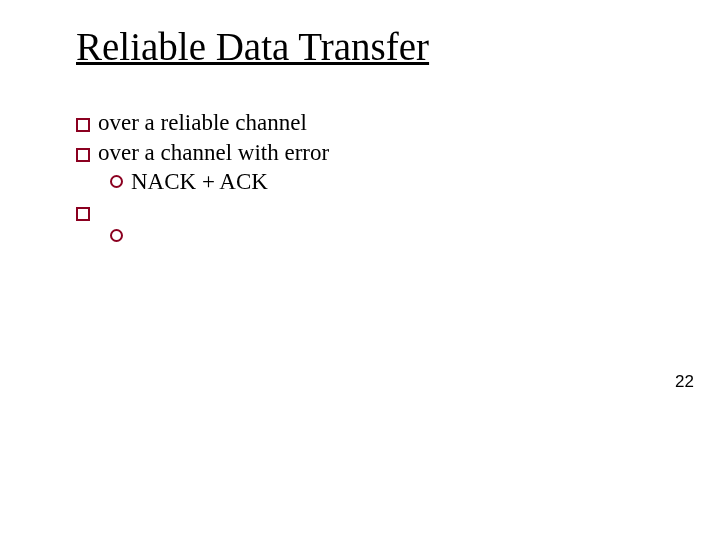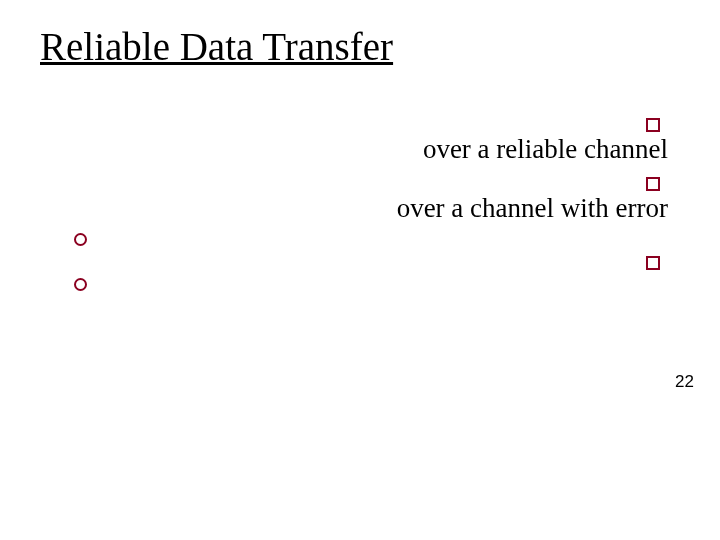--- a/index.html
+++ b/index.html
@@ -1,20 +1,20 @@
 <!DOCTYPE html>
 <html><head>
 <meta charset="utf-8">
 <style>
   * { margin: 0; padding: 0; box-sizing: border-box; }
   html, body { width: 720px; height: 540px; background: #fff; font-family: "Comic Sans MS", "Comic Sans", cursive; color: #000; }
-  .slide { position: relative; width: 720px; height: 424px; padding: 26px 52px 0 40px; }
+  .slide { position: relative; width: 720px; height: 424px; padding: 26px 52px 0 76px; }
   .title { font-size: 39px; font-weight: 400; text-decoration: underline; line-height: 1.08; margin-bottom: 40px; }
   .subhead { font-size: 27px; font-weight: 400; line-height: 1.18; margin-bottom: 2px; }
-  .l1 { display: flex; align-items: flex-end; font-size: 27px; line-height: 1.28; margin-left: 0; flex-direction: column; }
+  .l1 { display: flex; align-items: flex-start; font-size: 23px; line-height: 1.28; margin-left: 0; }
   .l1 .sq { width: 14px; height: 14px; border: 2px solid #8b0020; background: #fff; margin-top: 10px; margin-right: 8px; flex-shrink: 0; }
   .l2 { display: flex; align-items: flex-start; font-size: 23px; line-height: 1.3; margin-left: 34px; }
   .l2 .cir { width: 13px; height: 13px; border: 2px solid #8b0020; border-radius: 50%; background: #fff; margin-top: 8px; margin-right: 8px; flex-shrink: 0; }
   .pagenum { position: absolute; right: 26px; bottom: 32px; font-family: Arial, Helvetica, sans-serif; font-size: 17px; color: #000; }
 </style>
 </head>
 <body>
 
 <div class="slide">
   <div class="title">Reliable Data Transfer</div>
@@ -23,20 +23,21 @@
     <span class="sq"></span>
     <span>over a reliable channel</span>
   </div>
 
   <div class="l1">
     <span class="sq"></span>
     <span>over a channel with error</span>
   </div>
   <div class="l2">
     <span class="cir"></span>
+    <span>NACK + ACK</span>
   </div>
 
   <div class="l1">
     <span class="sq"></span>
   </div>
   <div class="l2">
     <span class="cir"></span>
   </div>
 
   <div class="pagenum">22</div>

